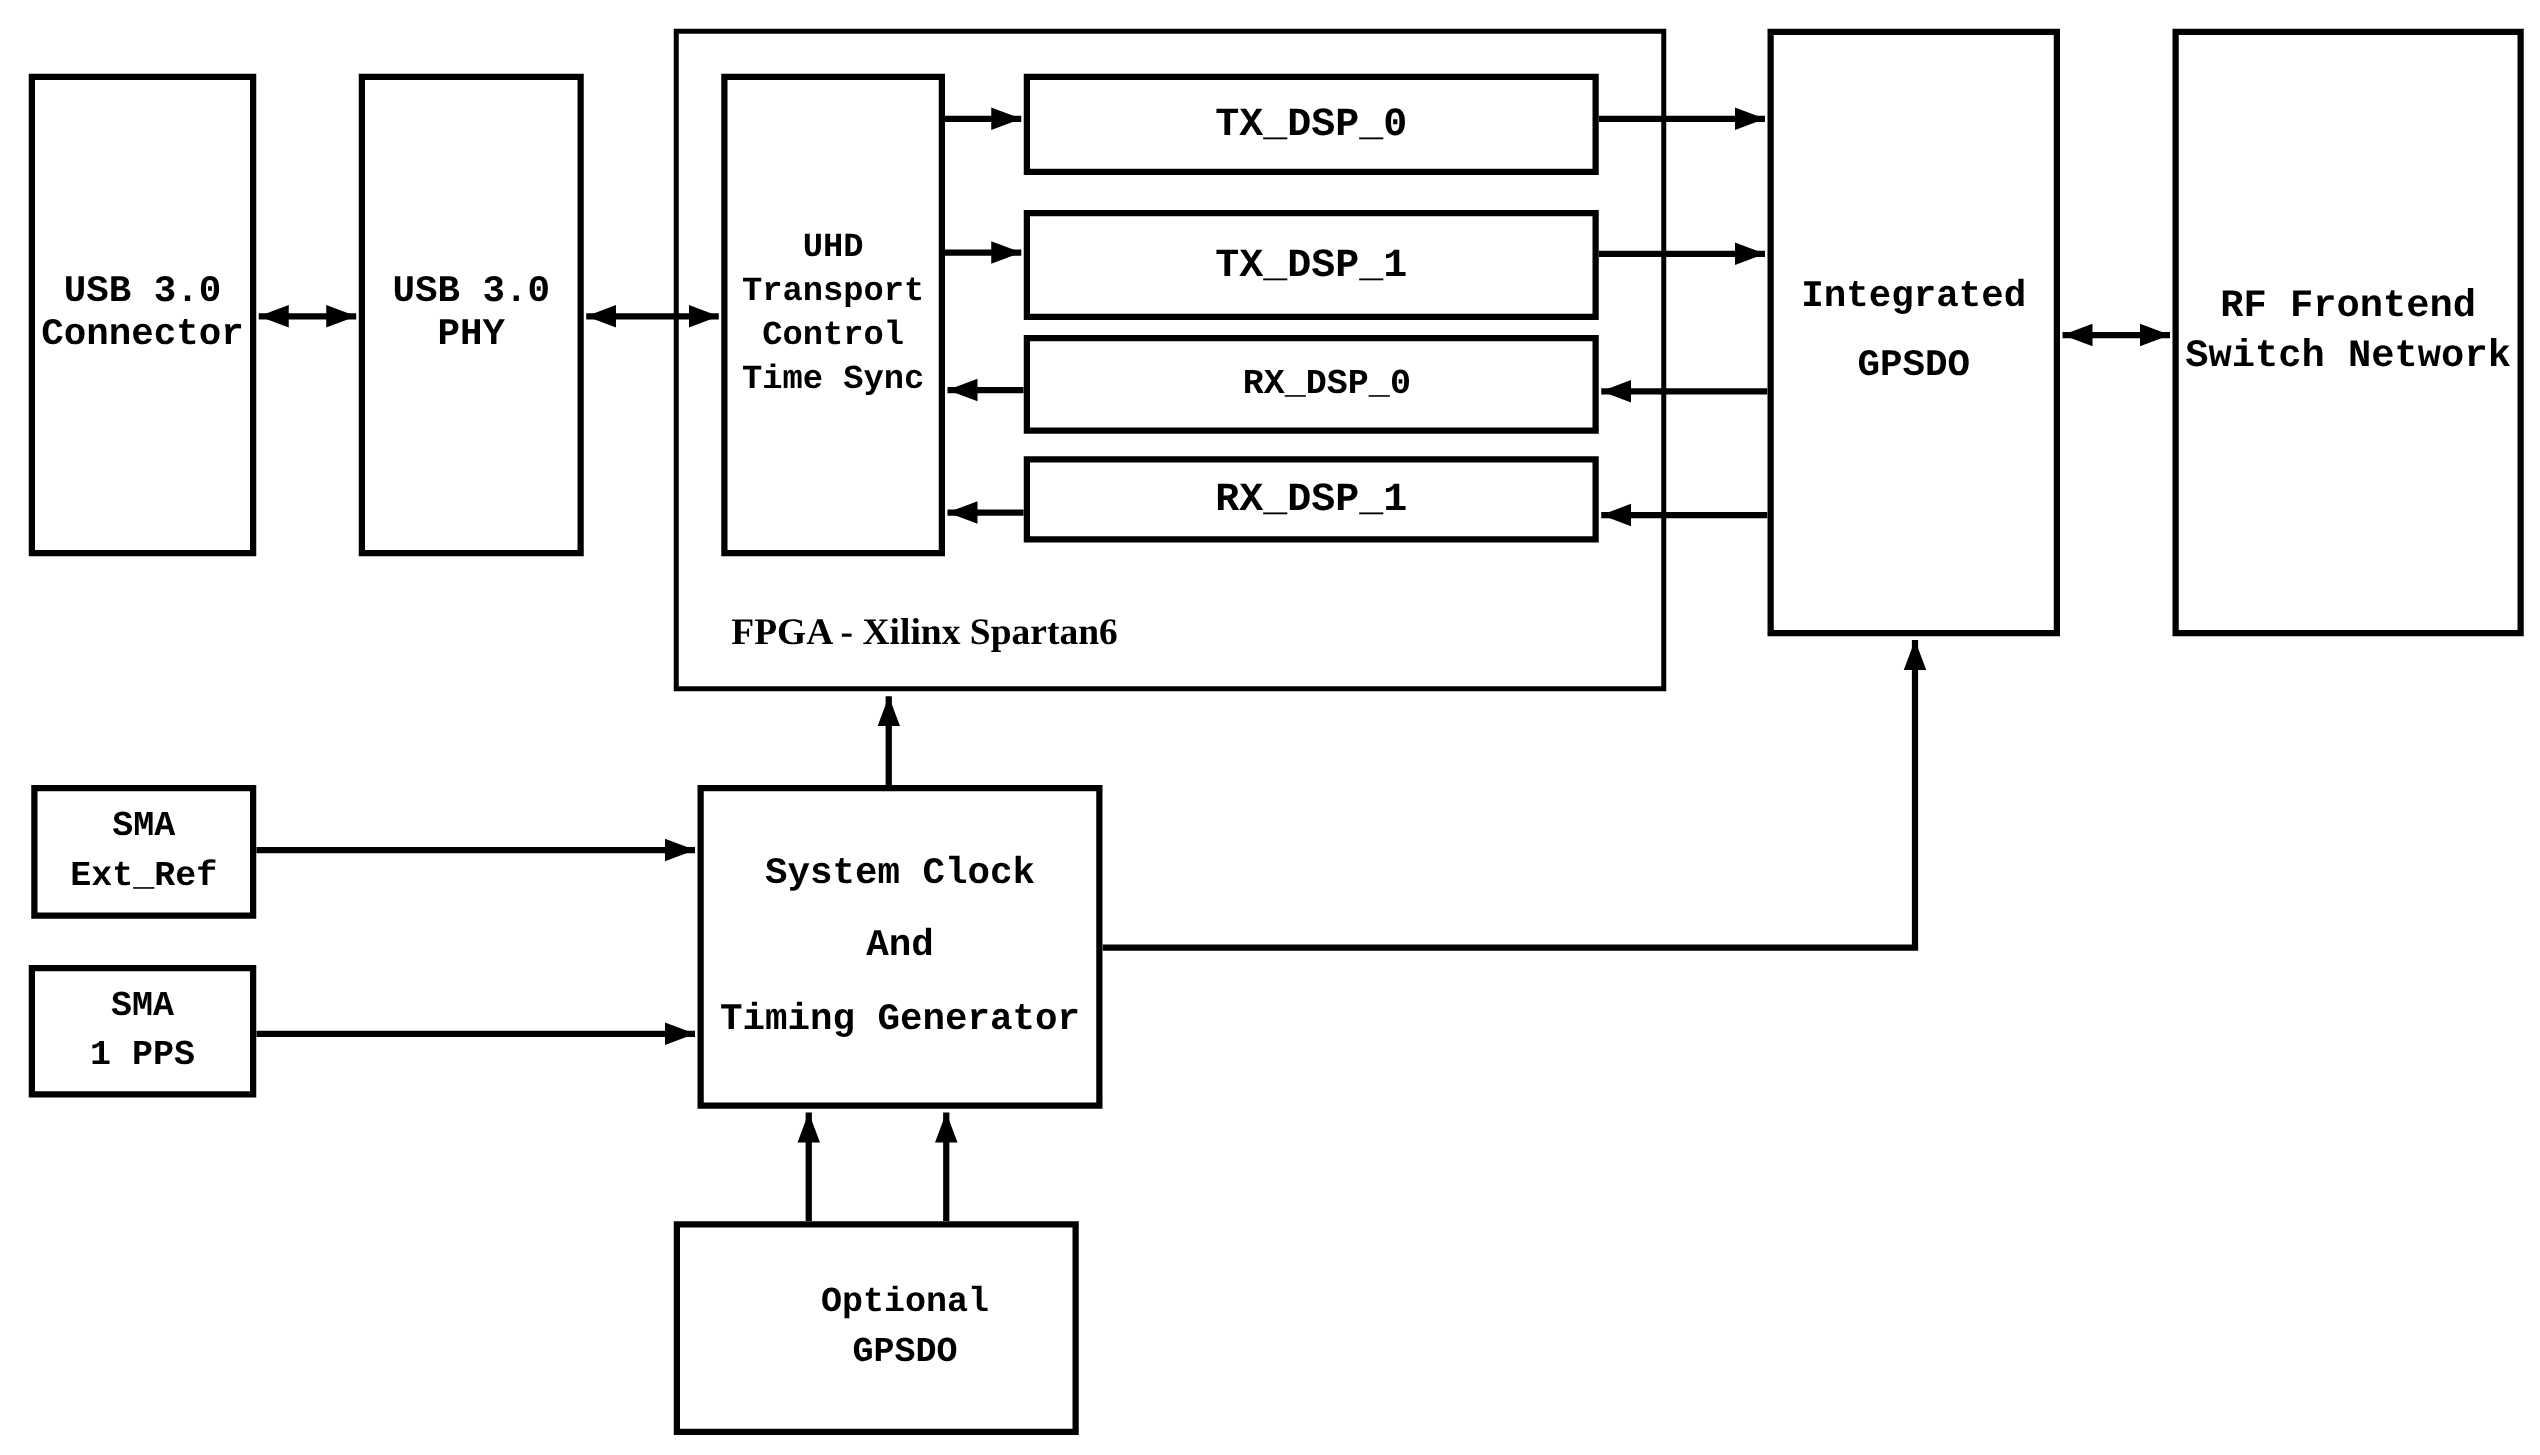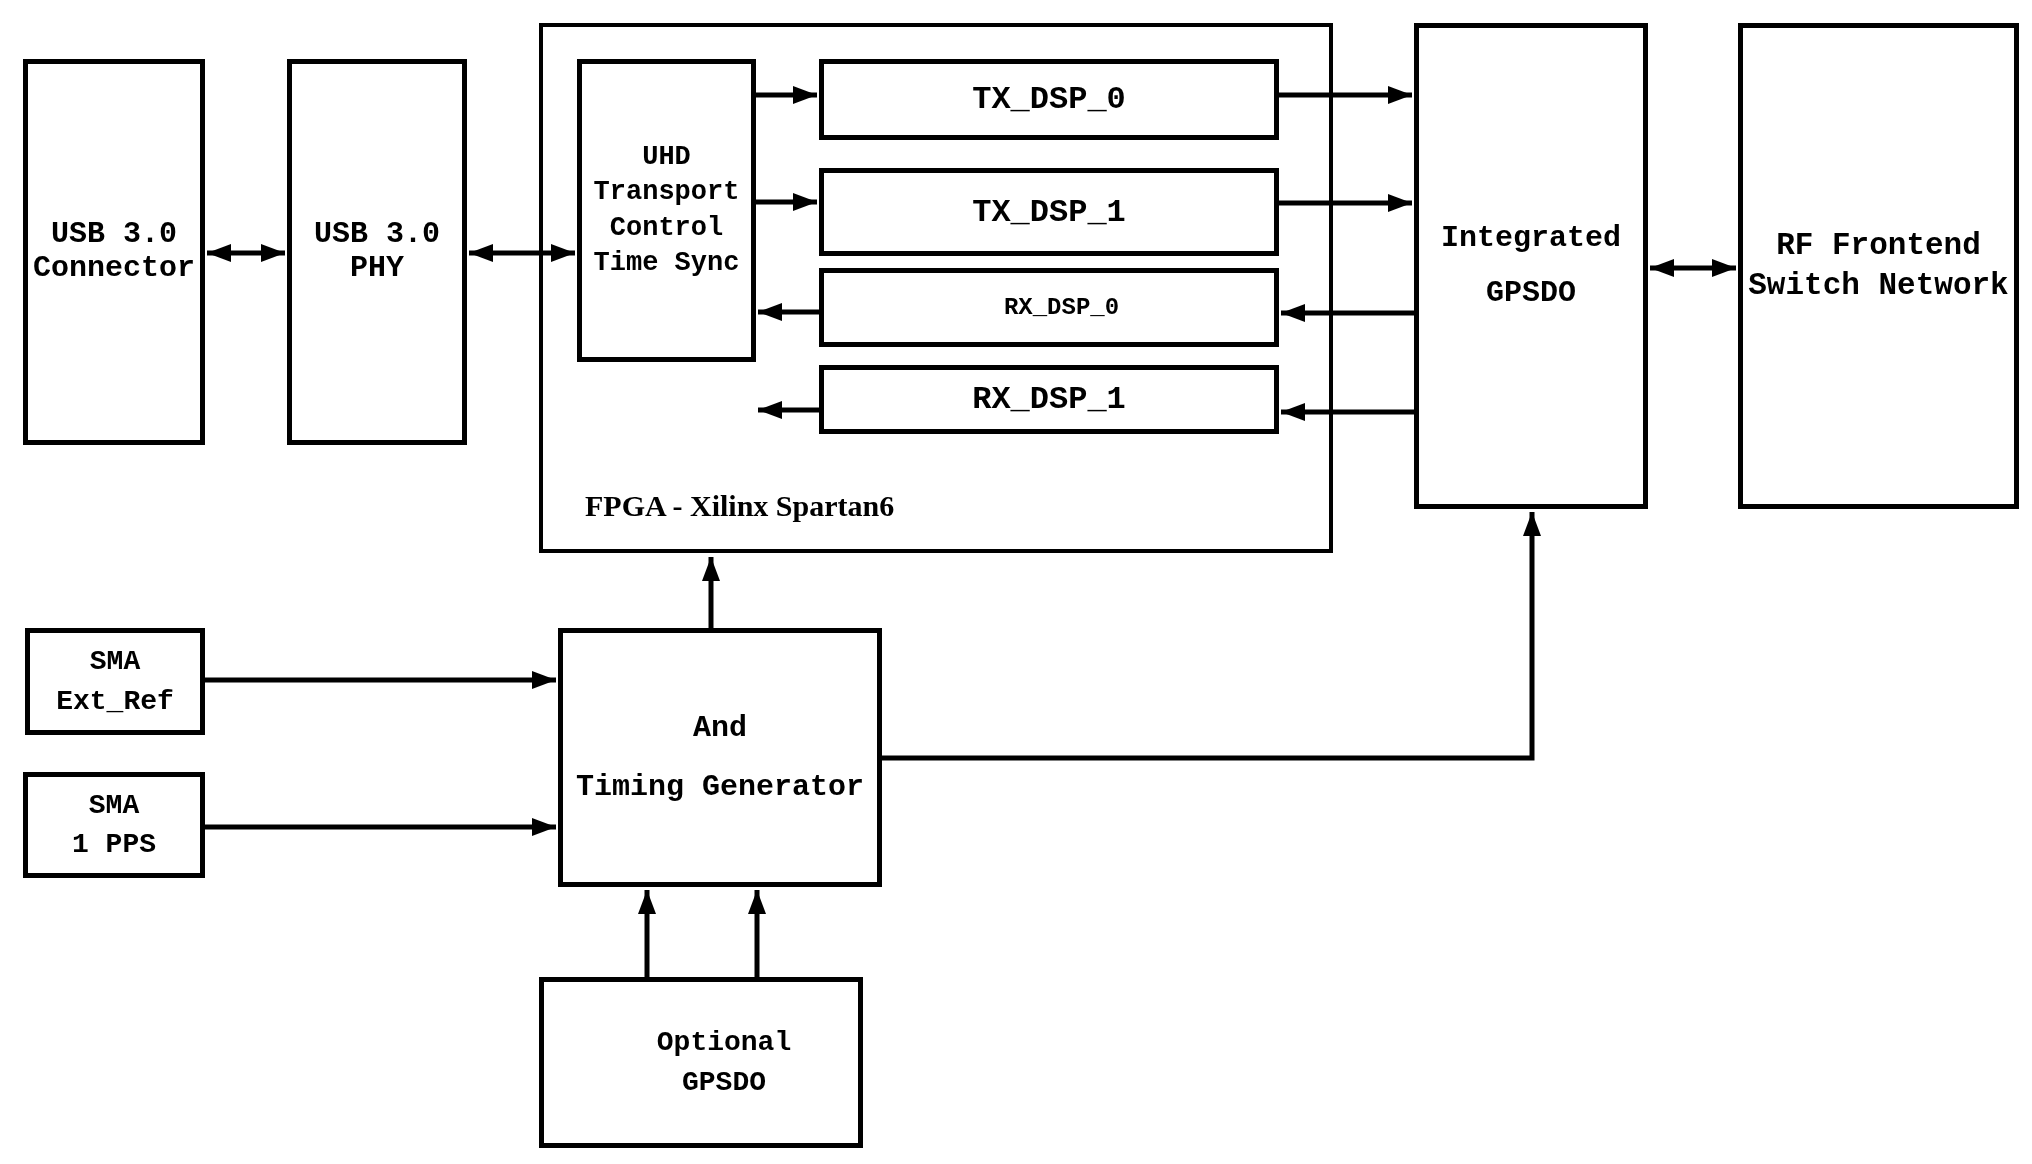--- a/index.html
+++ b/index.html
@@ -28,24 +28,24 @@
     border:4px solid #000000;
     background:transparent;
     z-index:2;
   }
   .ln{white-space:pre;font-family:Liberation Mono, monospace;}
   
   #usb-connector{left:23px;top:59px;width:182px;height:386px;font-size:30px;line-height:1.12;}
   #usb-phy{left:287px;top:59px;width:180px;height:386px;font-size:30px;line-height:1.12;}
   #fpga{left:539px;top:23px;width:794px;height:530px;}
   #fpga-label{position:absolute;left:42px;top:462px;font-size:30px;font-weight:bold;color:#000;white-space:pre;}
-  #uhd{left:577px;top:59px;width:179px;height:303px;font-size:27px;line-height:1.3;}
+  #uhd{left:577px;top:59px;width:179px;height:386px;font-size:27px;line-height:1.3;}
   #tx-dsp-0{left:819px;top:59px;width:460px;height:81px;font-size:32px;}
   #tx-dsp-1{left:819px;top:168px;width:460px;height:88px;font-size:32px;}
-  #rx-dsp-0{left:819px;top:268px;width:460px;height:79px;font-size:24px;padding-left:25px;}
+  #rx-dsp-0{left:819px;top:268px;width:460px;height:79px;font-size:28px;padding-left:25px;}
   #rx-dsp-1{left:819px;top:365px;width:460px;height:69px;font-size:32px;}
   #rfic{left:1414px;top:23px;width:234px;height:486px;font-size:30px;line-height:1.85;}
   #rf-frontend{left:1738px;top:23px;width:281px;height:486px;font-size:31px;line-height:1.3;}
   #sma-ext-ref{left:25px;top:628px;width:180px;height:107px;font-size:28px;line-height:1.4;}
   #sma-1pps{left:23px;top:772px;width:182px;height:106px;font-size:28px;line-height:1.4;}
   #system-clock{left:558px;top:628px;width:324px;height:259px;font-size:30px;line-height:1.95;}
   #gpsdo{left:539px;top:977px;width:324px;height:171px;font-size:28px;line-height:1.4;padding-left:46px;}
 </style>
 </head>
 <body>
@@ -130,20 +130,21 @@
     <div class="ln">SMA</div>
     <div class="ln">Ext_Ref</div>
   </div>
 
   <div class="box" id="sma-1pps">
     <div class="ln">SMA</div>
     <div class="ln">1 PPS</div>
   </div>
 
   <div class="box" id="system-clock">
+    <div class="ln">System Clock</div>
     <div class="ln">And</div>
     <div class="ln">Timing Generator</div>
   </div>
 
   <div class="box" id="gpsdo">
     <div class="ln">Optional</div>
     <div class="ln">GPSDO</div>
   </div>
 
 </div>

